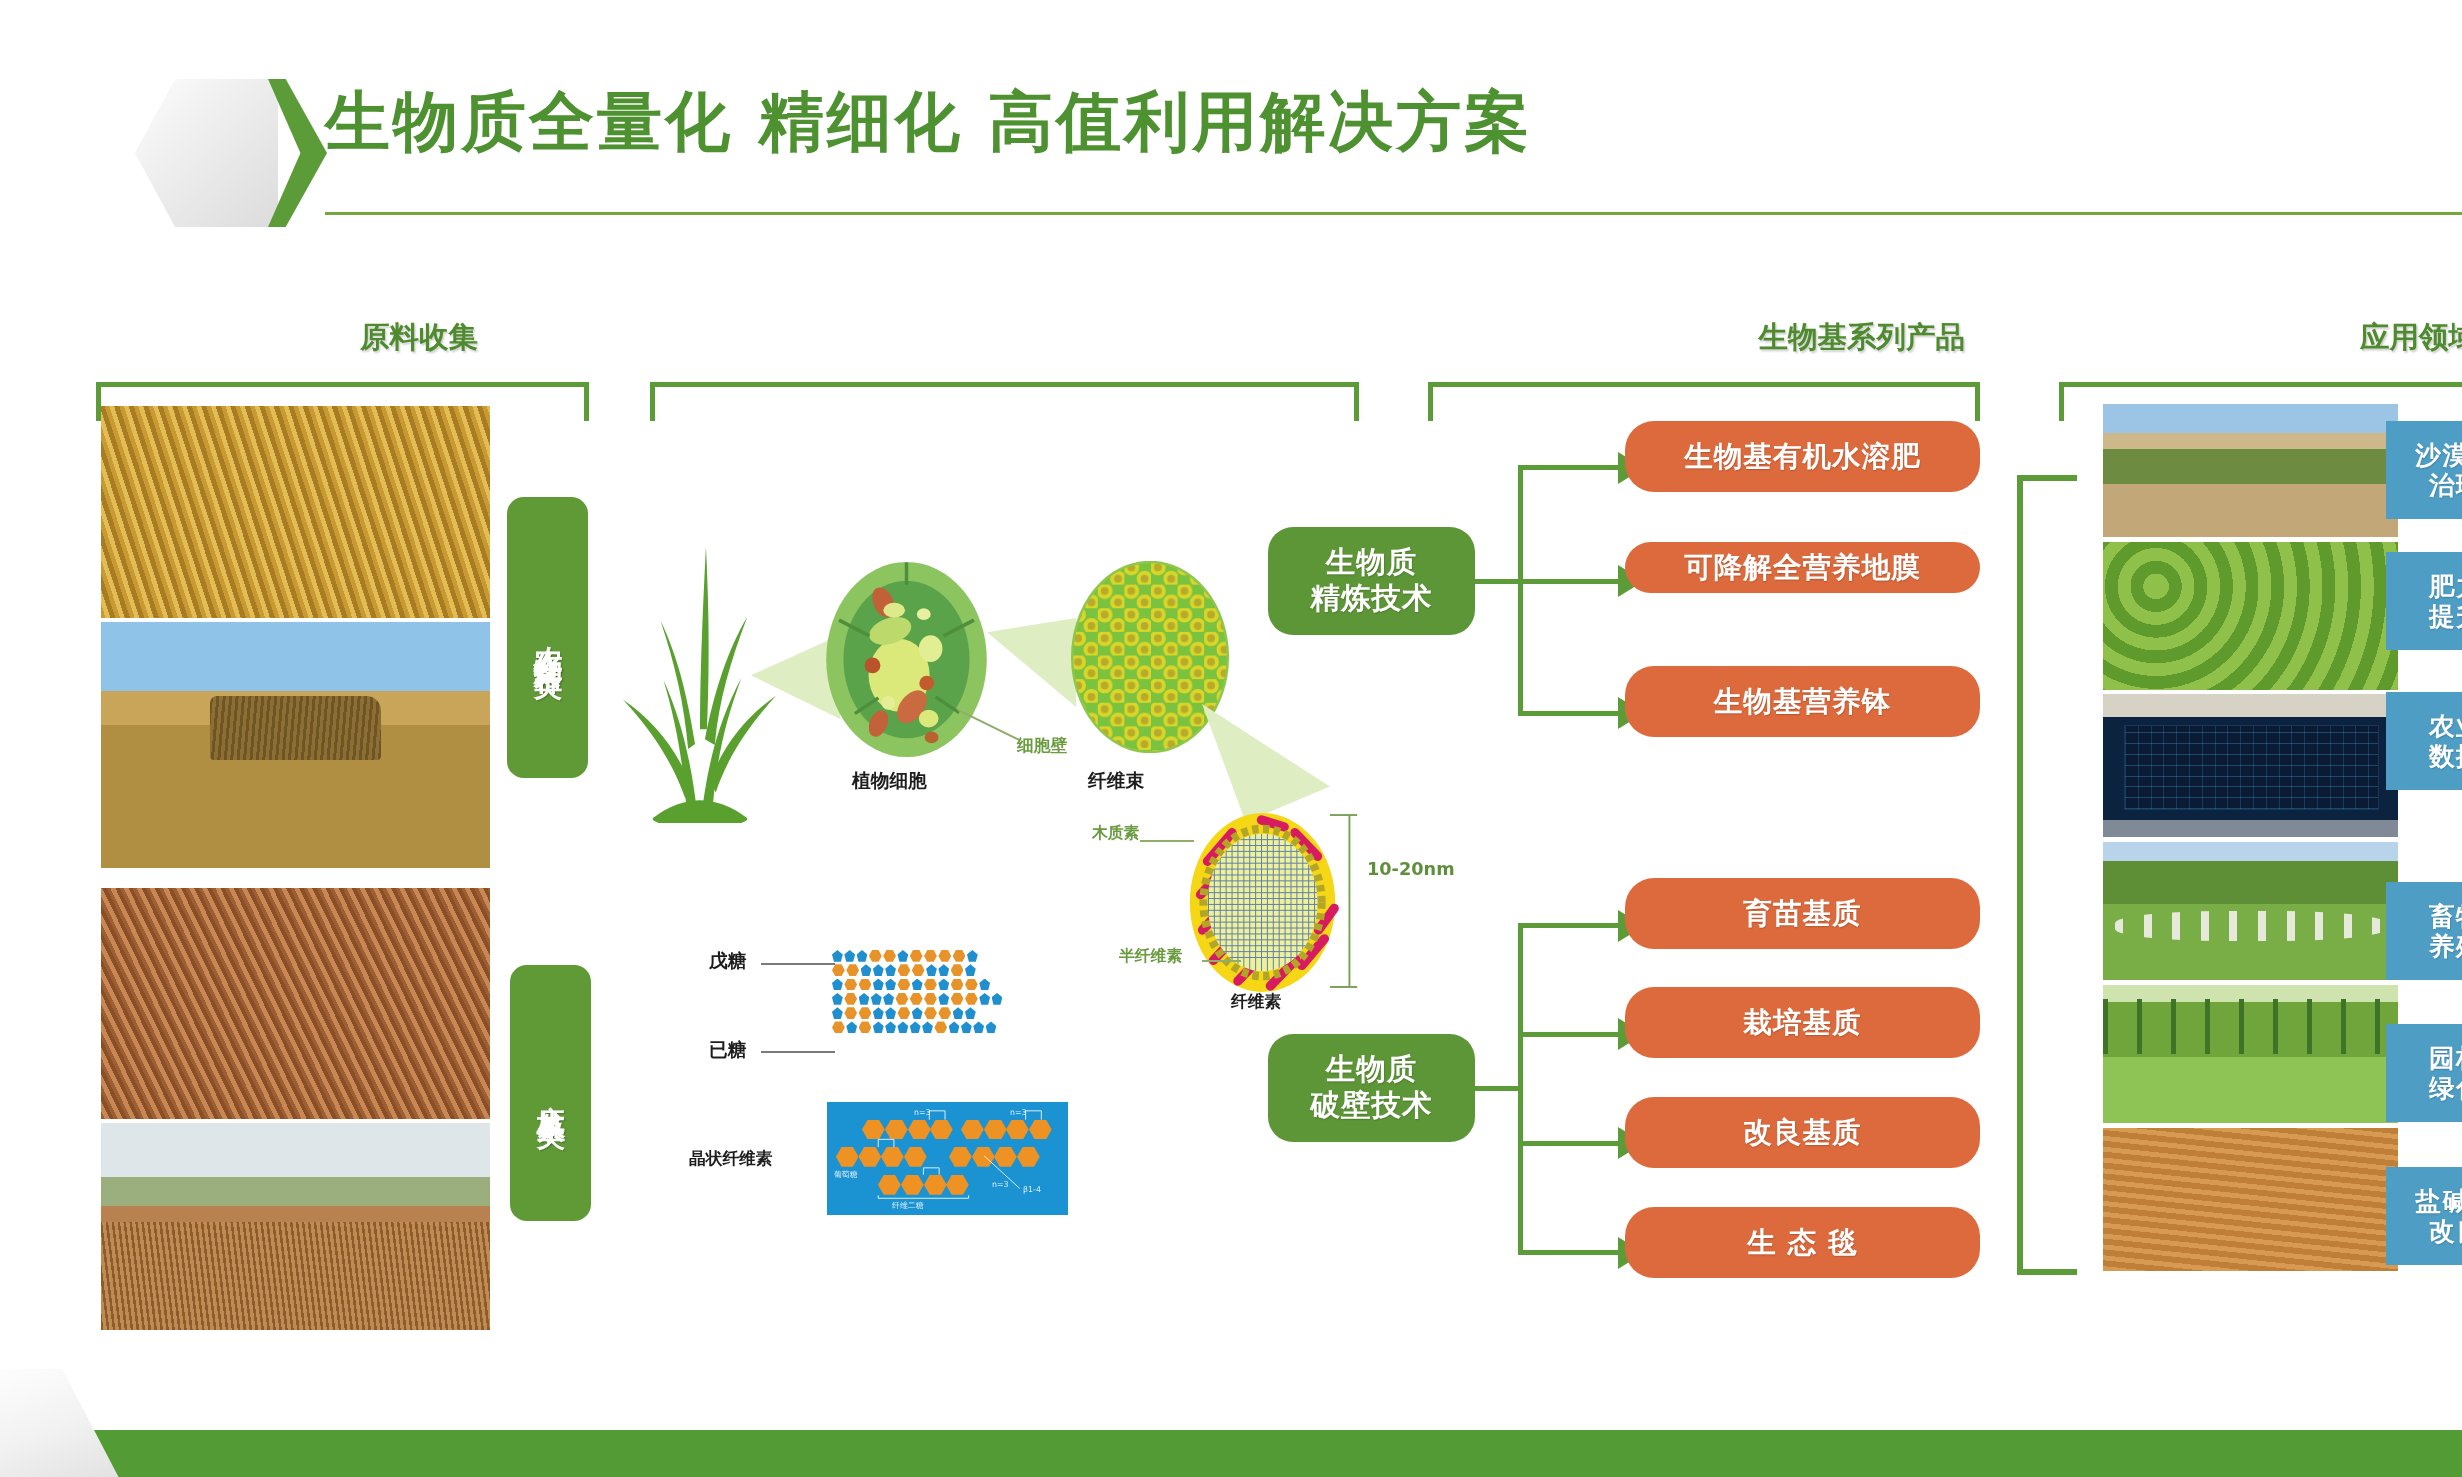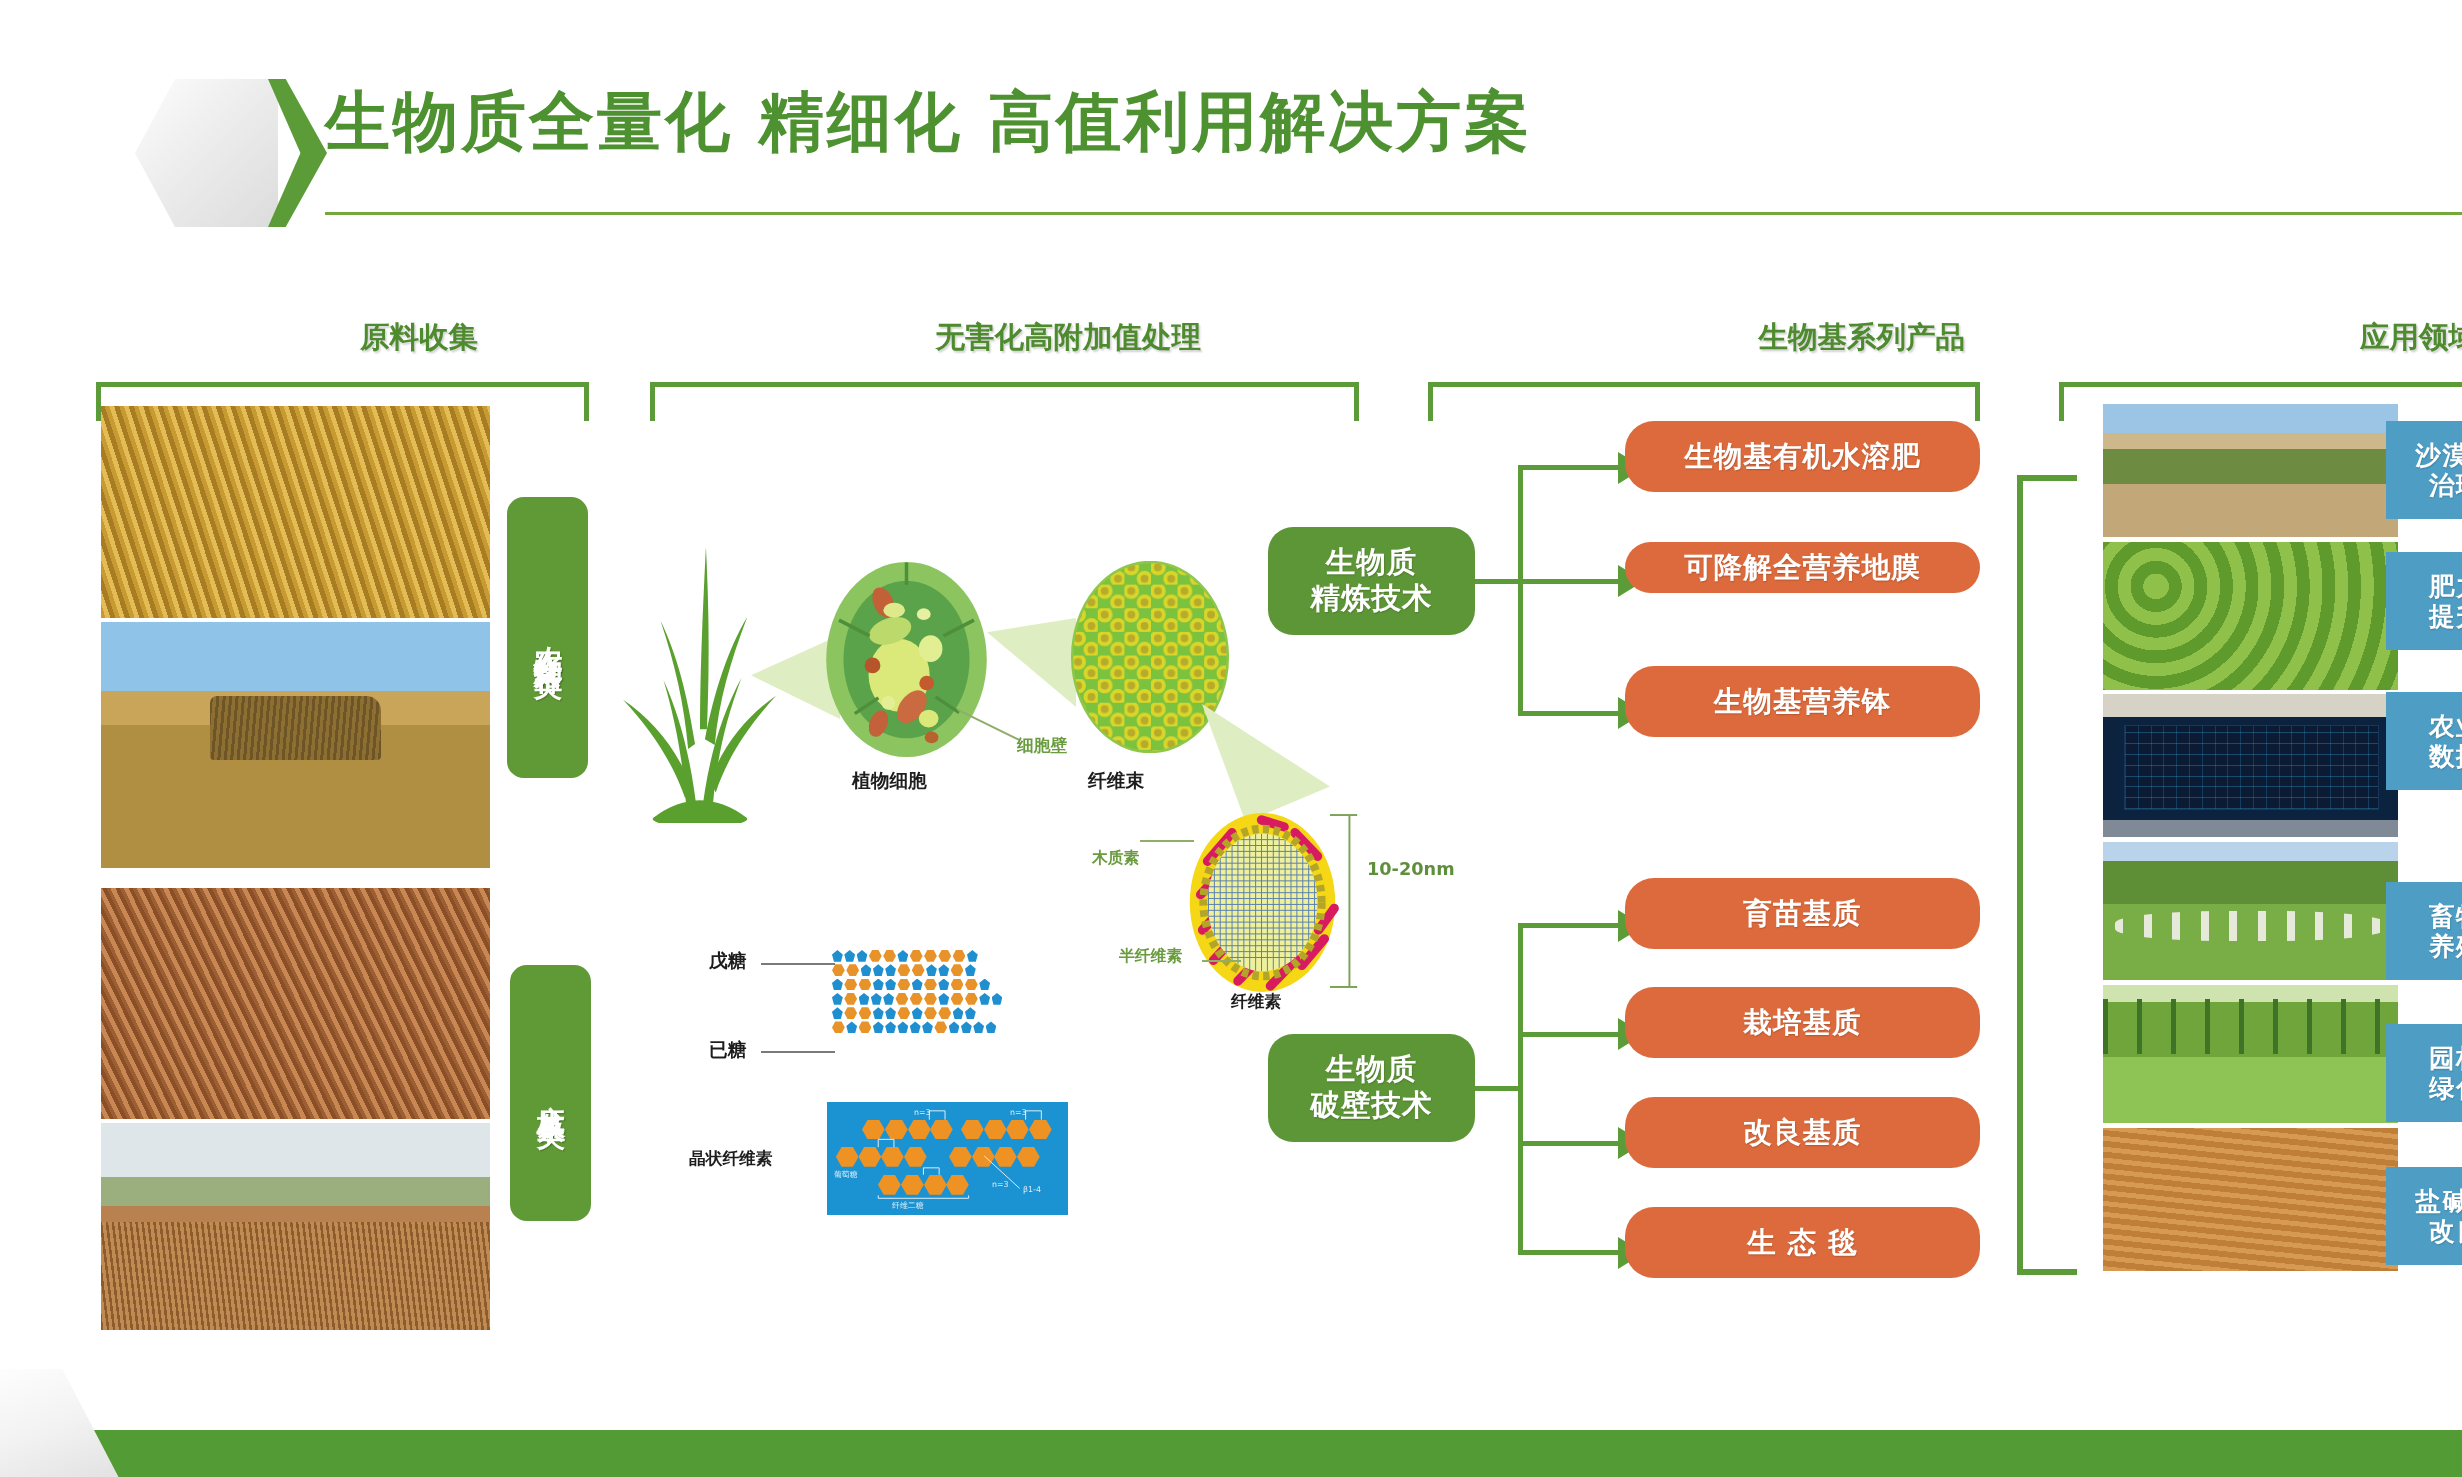--- a/index.html
+++ b/index.html
@@ -130,21 +130,20 @@
 <body>
 
 <div id="stage">
 
   <div class="hex"></div>
   <div class="hex-arrow"></div>
   <div class="title">生物质全量化 精细化 高值利用解决方案</div>
   <div class="title-rule"></div>
 
   <div class="sec-head" style="left:163px;top:318px;width:315px;">原料收集</div>
-  <div class="sec-head" style="left:699px;top:318px;width:502px;">无害化高附加值处理</div>
   <div class="sec-head" style="left:1443px;top:318px;width:522px;">生物基系列产品</div>
   <div class="sec-head" style="left:2123px;top:318px;width:355px;">应用领域</div>
 
   <div class="bracket" style="left:96px;top:382px;width:483px;height:34px;"></div>
   <div class="bracket" style="left:650px;top:382px;width:699px;height:34px;"></div>
   <div class="bracket" style="left:1428px;top:382px;width:542px;height:34px;"></div>
   <div class="bracket" style="left:2059px;top:382px;width:458px;height:34px;"></div>
 
   <div class="photo ph-straw1" style="left:101px;top:406px;width:389px;height:212px;"></div>
   <div class="photo ph-straw2" style="left:101px;top:622px;width:389px;height:246px;"></div>
@@ -284,21 +283,21 @@
         <line x1="50" y1="276" x2="292" y2="276"></line>
           <line x1="50" y1="288" x2="292" y2="288"></line>
         <line x1="50" y1="300" x2="292" y2="300"></line>
           <line x1="50" y1="312" x2="292" y2="312"></line>
         <line x1="50" y1="324" x2="292" y2="324"></line>
       </g>
     </g>
   </svg>
 
   <div class="leader-g" style="left:1140px;top:840px;width:54px;"></div>
-  <div class="dlabel green" style="left:1092px;top:823px;font-size:15.8px;margin-top:25px;">木质素</div>
+  <div class="dlabel green" style="left:1092px;top:823px;font-size:15.8px;">木质素</div>
 
   <div class="leader-g" style="left:1202px;top:960px;width:39px;"></div>
   <div class="dlabel green" style="left:1119px;top:946px;font-size:15.8px;">半纤维素</div>
 
   <div class="dlabel black" style="left:1231px;top:990px;font-size:16.7px;">纤维素</div>
 
   <svg style="position:absolute;left:1330px;top:808px;" width="34" height="187" viewBox="0 0 70 380">
     <g stroke="#7aa356" stroke-width="4" fill="none">
       <line x1="0" y1="12" x2="56" y2="12"></line>
       <line x1="40" y1="12" x2="40" y2="366"></line>

